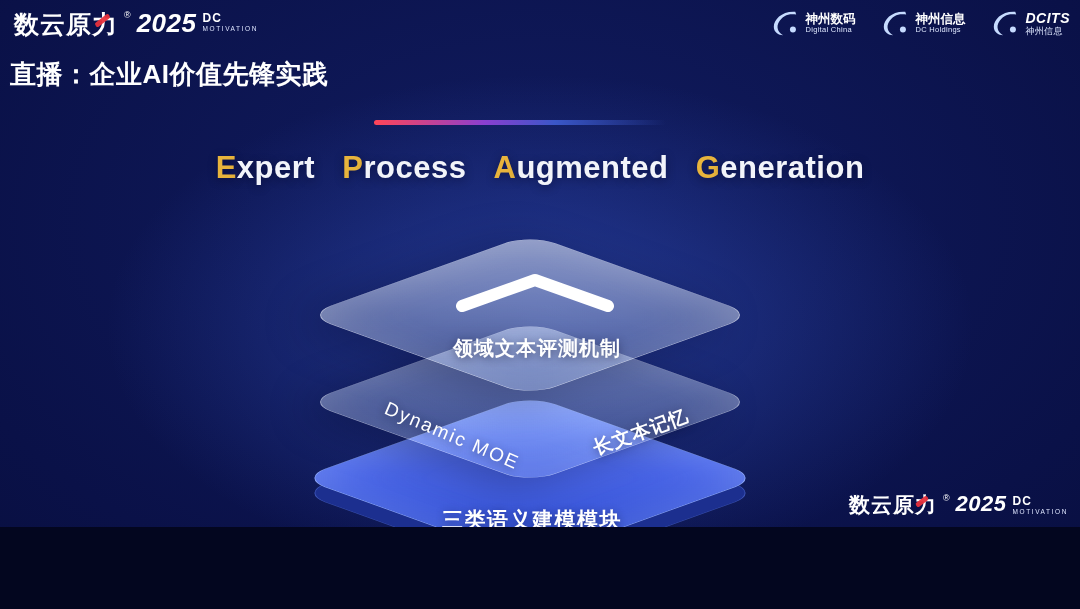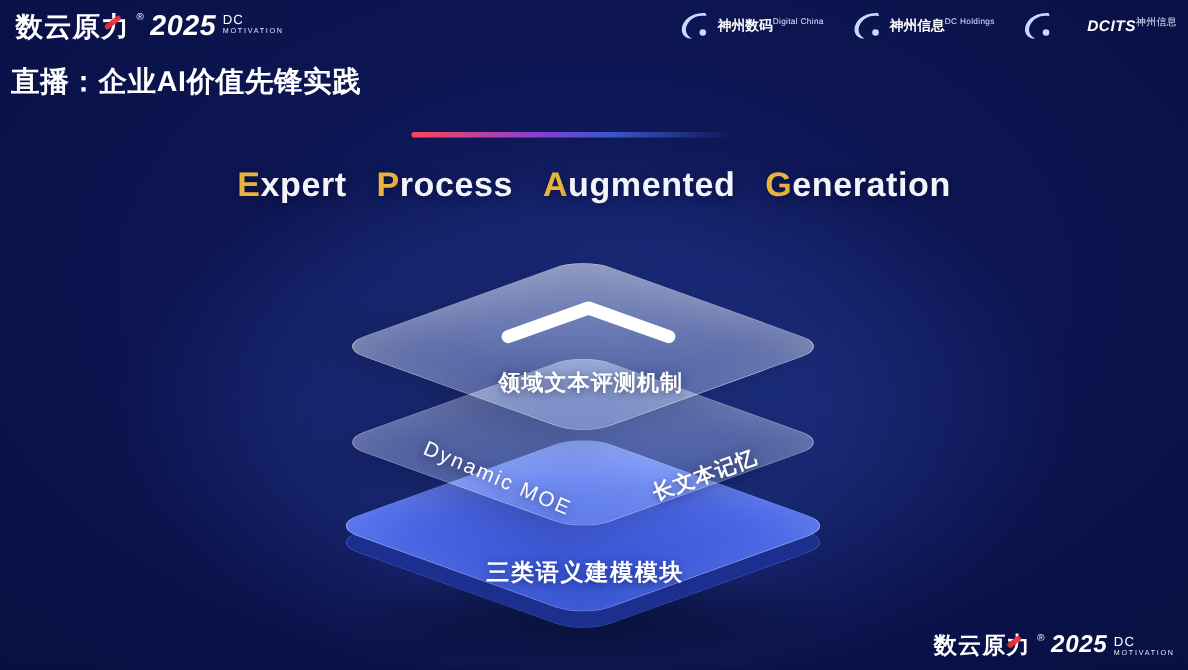--- a/index.html
+++ b/index.html
@@ -1,35 +1,35 @@
 <!DOCTYPE html>
 <html><head>
 <meta charset="utf-8">
 <style>
   * { margin:0; padding:0; box-sizing:border-box; }
   html,body { background:#03061f; }
   body { font-family:"Liberation Sans","DejaVu Sans",sans-serif; }
 
   .slide {
-    position:relative; width:1080px; height:609px; overflow:hidden; margin:0 auto;
+    position:relative; width:1080px; height:527px; overflow:hidden; margin:0 auto;
     color:#fff;
     background:
       radial-gradient(ellipse 620px 360px at 50% 62%, rgba(58,92,210,0.50), rgba(20,35,120,0) 70%),
       radial-gradient(ellipse 1200px 760px at 50% 42%, #111c60 0%, #0a1148 52%, #050a2e 100%);
   }
 
   
   .brand { position:absolute; display:flex; align-items:flex-start; gap:6px; }
   .brand.header { left:14px; top:8px; }
   .brand.footer { right:12px; bottom:8px; }
   .brand .name { font-size:25px; font-weight:800; letter-spacing:1px; position:relative; }
   .brand .reg  { font-size:9px; margin-top:2px; }
   .brand .year { font-size:26px; font-weight:800; letter-spacing:0.5px; font-style:italic; }
   .brand .subcol { display:flex; flex-direction:column; line-height:1; margin-top:4px; }
-  .brand .sub1 { font-size:12px; font-weight:400; letter-spacing:1px; }
+  .brand .sub1 { font-size:12px; font-weight:700; letter-spacing:1px; }
   .brand .sub2 { font-size:6.5px; letter-spacing:1.6px; margin-top:2px; color:#dfe6ff; }
   .brand .slash { position:absolute; width:17px; height:5px; background:#e8323c;
     border-radius:2px; transform:rotate(-38deg); left:80px; top:10px; opacity:0.95; }
   .brand.footer .name { font-size:21px; }
   .brand.footer .year { font-size:22px; }
   .brand.footer .slash { left:66px; top:8px; width:14px; }
 
   
   .live { position:absolute; left:10px; top:57px; font-size:26px; font-weight:800; letter-spacing:0.5px; }
 
@@ -43,24 +43,24 @@
   
   .headline { position:absolute; left:0; top:150px; width:100%; text-align:center;
     font-size:31px; font-weight:700; letter-spacing:0.5px; color:#f2f4fa;
     text-shadow:0 2px 10px rgba(0,0,30,0.45); }
   .headline .word { margin:0 9px; }
   .headline .gold { color:#e8b43c; }
 
   
   .partners { position:absolute; right:10px; top:9px; display:flex; align-items:center; gap:24px; }
   .partner { display:flex; align-items:center; gap:6px; }
-  .partner .txt { display:flex; flex-direction:row; line-height:1.15; }
+  .partner .txt { display:flex; flex-direction:column; line-height:1.15; }
   .partner .pname { font-size:12.5px; font-weight:700; }
   .partner .psub { font-size:7.5px; color:#dfe8ff; letter-spacing:0.3px; }
-  .partner.dcits .pname { font-style:italic; font-size:14px; letter-spacing:0.5px;margin-left:24px; }
+  .partner.dcits .pname { font-style:italic; font-size:14px; letter-spacing:0.5px; }
   .partner.dcits .psub { font-size:9px; }
   .swoosh { width:30px; height:28px; flex:0 0 auto; }
 
   
   .stack-shadow { position:absolute; left:300px; top:515px; width:470px; height:95px; z-index:0;
     background:radial-gradient(ellipse at center, rgba(2,5,24,0.55), rgba(2,5,24,0) 70%); }
 
   .diamond { position:absolute; width:318px; height:318px; border-radius:36px;
     transform:scaleY(0.36) rotate(45deg); }
   .layer-top { left:371px; top:156px; z-index:4;

